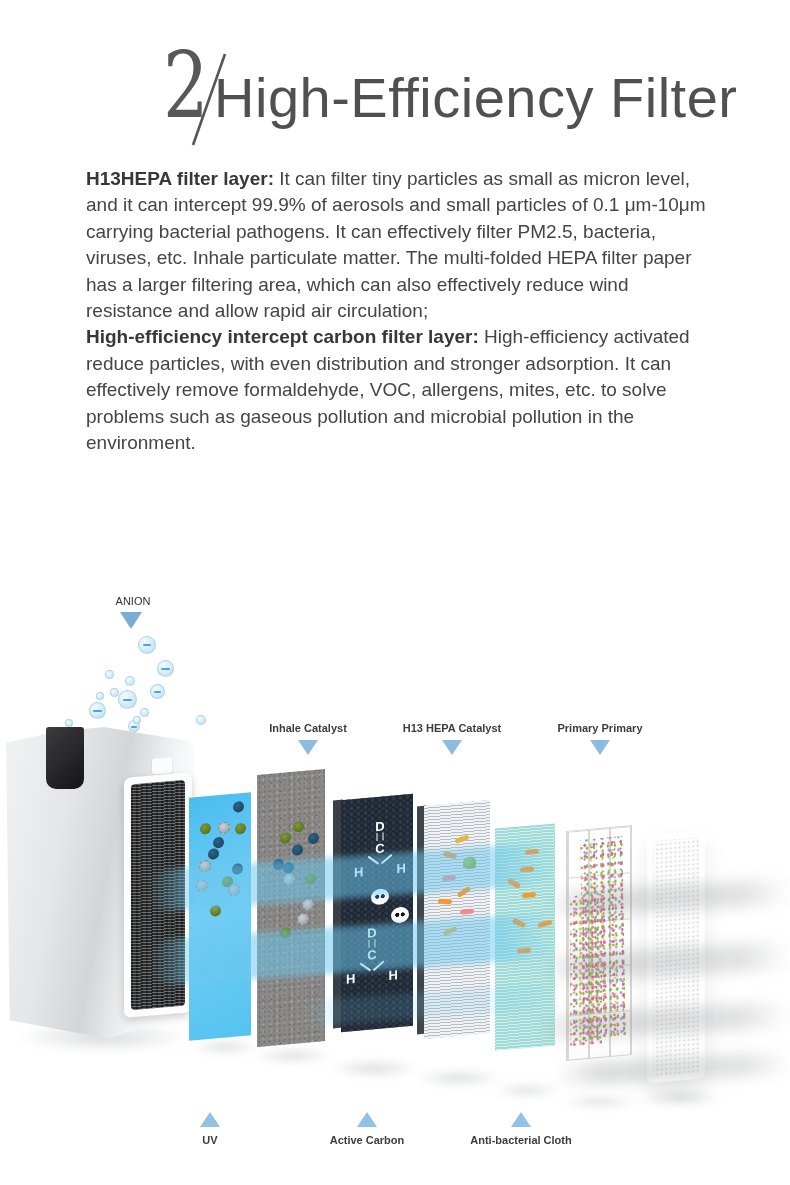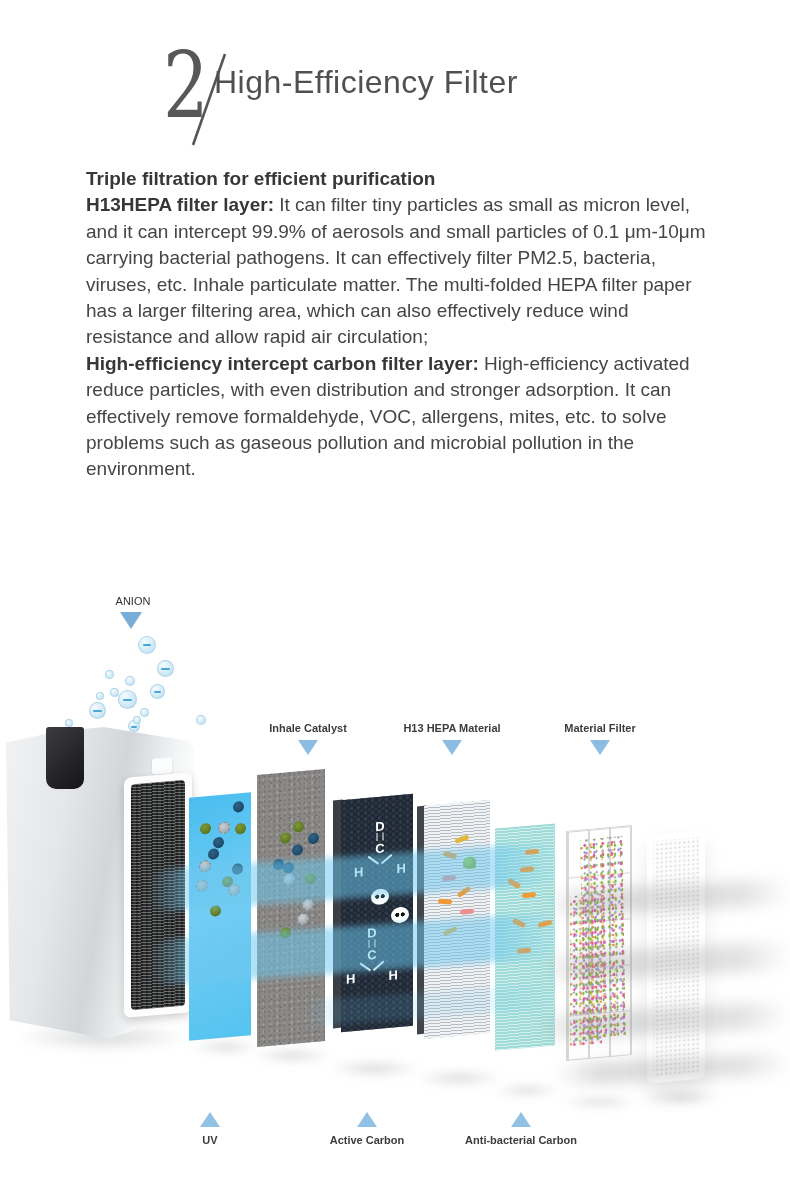--- a/index.html
+++ b/index.html
@@ -4,21 +4,21 @@
 <style>
   html,body{margin:0;padding:0;background:#fff;}
   .page{position:relative;width:790px;height:1185px;background:#fff;overflow:hidden;
         font-family:"Liberation Sans",sans-serif;color:#454545;}
 
   
   .title-num{position:absolute;left:163px;top:40px;font-family:"DejaVu Serif",serif;
              font-size:92px;font-weight:400;color:#58585a;line-height:1;
              transform:scaleX(.78);transform-origin:left top;}
   .title-slash{position:absolute;left:190px;top:52px;}
-  .title-text{position:absolute;left:214px;top:62px;margin:0;font-size:32px;font-weight:300;
+  .title-text{position:absolute;left:214px;top:62px;margin:0;font-size:56px;font-weight:300;
               letter-spacing:.5px;color:#505052;line-height:1.3;}
 
   
   .copy{position:absolute;left:86px;top:166px;width:624px;font-size:19px;line-height:26.4px;}
   .copy p{margin:0;}
   .copy .hd{font-weight:bold;color:#373737;}
   .copy .lead{font-weight:bold;color:#373737;}
 
   
   .diagram{position:absolute;left:0;top:0;width:790px;height:1185px;}
@@ -130,21 +130,20 @@
 
 <div class="page">
 
   <div class="title-num">2</div>
   <svg class="title-slash" width="40" height="96">
     <line x1="35" y1="2" x2="3" y2="93" stroke="#55565a" stroke-width="2.6"></line>
   </svg>
   <h1 class="title-text">High-Efficiency Filter</h1>
 
   <div class="copy">
-    <p class="hd">Triple filtration for efficient purification</p>
     <p><strong class="lead">H13HEPA filter layer:</strong><span> It can filter tiny particles as small as micron level, and it can intercept 99.9% of aerosols and small particles of 0.1 μm-10μm carrying bacterial pathogens. It can effectively filter PM2.5, bacteria, viruses, etc. Inhale particulate matter. The multi-folded HEPA filter paper has a larger filtering area, which can also effectively reduce wind resistance and allow rapid air circulation;</span></p>
     <p><strong class="lead">High-efficiency intercept carbon filter layer:</strong><span> High-efficiency activated reduce particles, with even distribution and stronger adsorption. It can effectively remove formaldehyde, VOC, allergens, mites, etc. to solve problems such as gaseous pollution and microbial pollution in the environment.</span></p>
   </div>
 
   <div class="diagram">
 
     <div class="lbl lbl-light" style="left:102px;top:595px;width:62px;">ANION</div>
     <div class="tri tri-anion" style="left:120px;top:612px;"></div>
 
     <div class="bubble lg" style="left:138px;top:636px;width:16px;height:16px;"></div>
@@ -262,26 +261,26 @@
     <div class="beam" style="left:148px;top:856px;width:412px;height:42px;"></div>
     <div class="beam" style="left:150px;top:926px;width:410px;height:46px;"></div>
     <div class="beam" style="left:300px;top:992px;width:258px;height:26px;opacity:.3;"></div>
     <div class="gstream" style="left:545px;top:885px;width:245px;height:26px;"></div>
     <div class="gstream" style="left:540px;top:948px;width:250px;height:28px;"></div>
     <div class="gstream" style="left:535px;top:1008px;width:255px;height:26px;"></div>
     <div class="gstream" style="left:555px;top:1058px;width:235px;height:22px;"></div>
 
     <div class="lbl" style="left:258px;top:722px;width:100px;">Inhale Catalyst</div>
     <div class="tri tri-down" style="left:298px;top:740px;"></div>
-    <div class="lbl" style="left:388px;top:722px;width:128px;">H13 HEPA Material</div>
+    <div class="lbl" style="left:388px;top:722px;width:128px;">H13 HEPA Catalyst</div>
     <div class="tri tri-down" style="left:442px;top:740px;"></div>
-    <div class="lbl" style="left:548px;top:722px;width:104px;">Material Filter</div>
+    <div class="lbl" style="left:548px;top:722px;width:104px;">Primary Primary</div>
     <div class="tri tri-down" style="left:590px;top:740px;"></div>
 
     <div class="tri tri-up" style="left:200px;top:1112px;"></div>
     <div class="lbl" style="left:180px;top:1134px;width:60px;">UV</div>
     <div class="tri tri-up" style="left:357px;top:1112px;"></div>
     <div class="lbl" style="left:317px;top:1134px;width:100px;">Active Carbon</div>
     <div class="tri tri-up" style="left:511px;top:1112px;"></div>
-    <div class="lbl" style="left:451px;top:1134px;width:140px;">Anti-bacterial Carbon</div>
+    <div class="lbl" style="left:451px;top:1134px;width:140px;">Anti-bacterial Cloth</div>
 
   </div>
 </div>
 
 </body></html>

